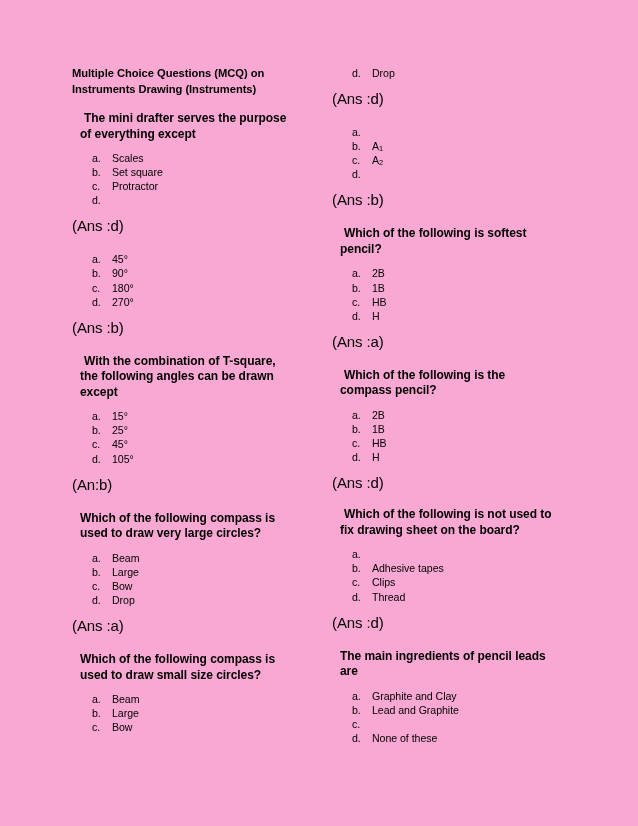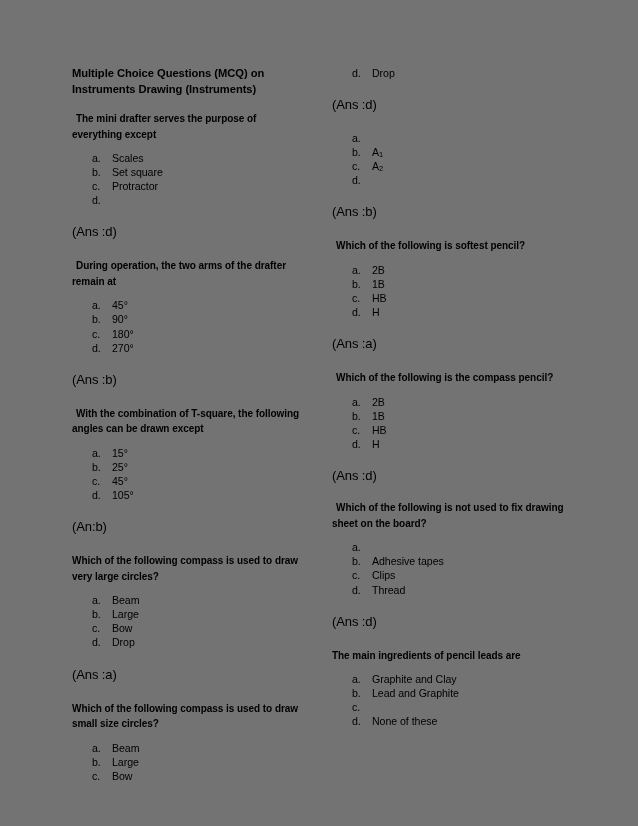--- a/index.html
+++ b/index.html
@@ -14,42 +14,42 @@
     color: #000000;
     position: relative;
     overflow: hidden;
   }
   .page {
     position: absolute;
     left: 0;
     top: 0;
     width: 638px;
     height: 826px;
-    background: #737373;
+    background: #f9a8d4;
   }
   .column {
     position: absolute;
     top: 66px;
   }
   .col-left  { left: 72px;  width: 232px; }
   .col-right { left: 332px; width: 232px; }
 
   .doc-title {
     font-size: 11.2px;
     font-weight: bold;
     line-height: 15.5px;
     letter-spacing: -0.05px;
     margin: 0 0 14px 0;
   }
   .question {
-    font-size: 10px;
+    font-size: 12px;
     font-weight: bold;
     line-height: 15.5px;
     letter-spacing: -0.05px;
-    margin: 0;
+    margin: 8px;
     text-indent: 4px;
   }
   .question.noindent { text-indent: 0; }
 
   .options {
     list-style: none;
     margin: 9px 0 0 0;
     padding: 0;
   }
   .options li {
@@ -60,25 +60,25 @@
     display: flex;
     padding-left: 20px;
   }
   .opt-letter {
     width: 20px;
     flex: 0 0 20px;
   }
   .opt-text { flex: 1 1 auto; }
 
   .answer {
-    font-size: 13px;
+    font-size: 15px;
     font-weight: normal;
     line-height: 14px;
     letter-spacing: -0.1px;
-    margin: 18px 0 0 0;
+    margin: 12px 0 0 0;
   }
 
   .block { margin-bottom: 0; }
   .gap-q { margin-top: 19px; }
   .gap-q-tight { margin-top: 17px; }
 
   sub {
     font-size: 7.4px;
     line-height: 0;
     vertical-align: -0.18em;
@@ -112,21 +112,20 @@
           <span class="opt-text">Protractor</span>
         </li>
         <li>
           <span class="opt-letter">d.</span>
         </li>
       </ul>
       <p class="answer">(Ans :d)</p>
     </div>
 
     <div class="block gap-q">
-      <p class="question">During operation, the two arms of the drafter remain at</p>
       <ul class="options">
         <li>
           <span class="opt-letter">a.</span>
           <span class="opt-text">45°</span>
         </li>
         <li>
           <span class="opt-letter">b.</span>
           <span class="opt-text">90°</span>
         </li>
         <li>

